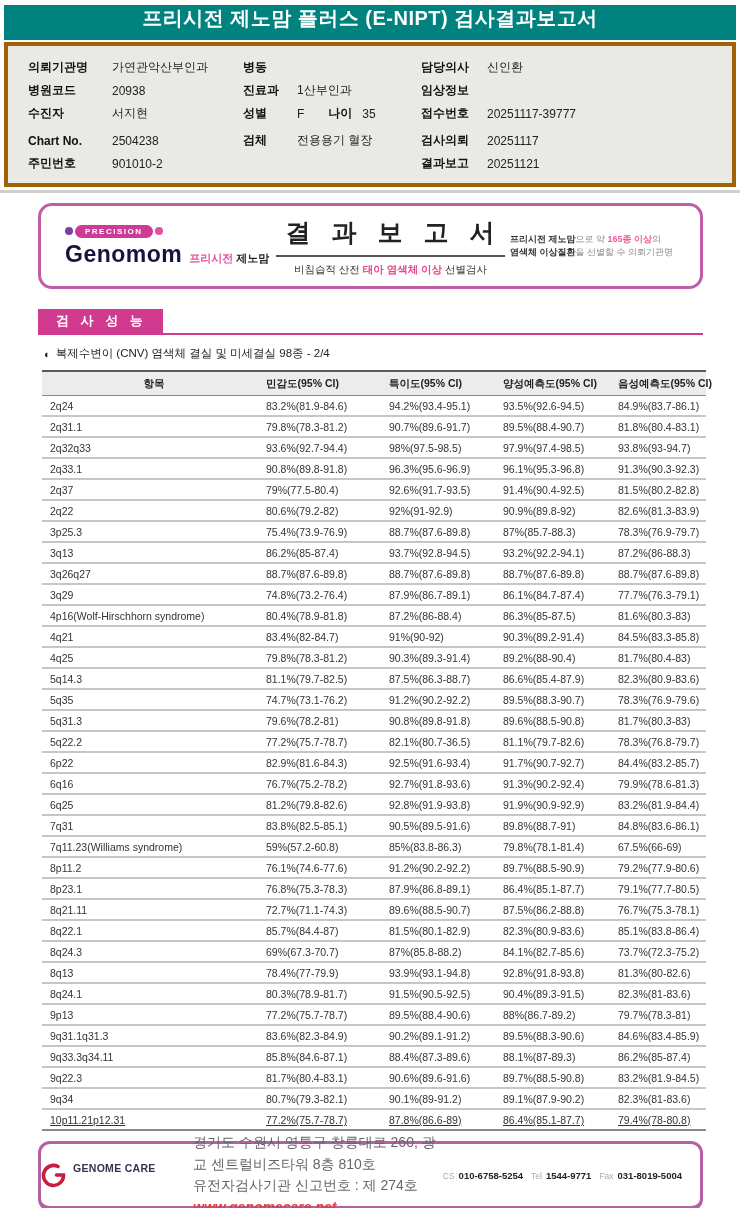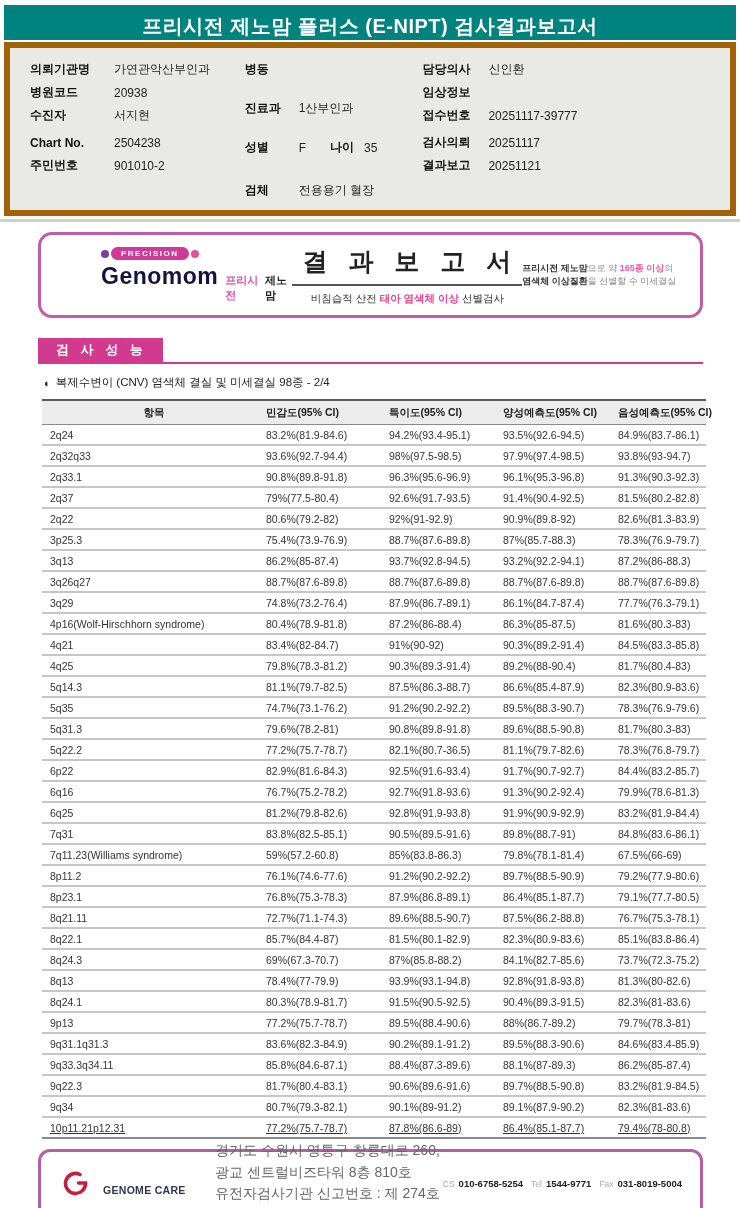--- a/index.html
+++ b/index.html
@@ -1,40 +1,40 @@
 <!DOCTYPE html>
 <html><head>
 <meta charset="utf-8">
 <style>
   html,body{margin:0;padding:0;background:#ffffff;}
   body{width:740px;font-family:"Liberation Sans","DejaVu Sans",sans-serif;color:#222;}
   .page{width:740px;min-height:1208px;box-sizing:border-box;padding-top:5px;background:#fff;}
 
   
-  .title-bar{margin:0 4px;height:35px;background:#00827E;display:flex;align-items:flex-end;justify-content:center;}
+  .title-bar{margin:0 4px;height:35px;background:#00827E;display:flex;align-items:flex-start;justify-content:center;}
   .title-bar h1{margin:0;font-size:20px;font-weight:bold;color:#fff;letter-spacing:0.5px;}
 
   
-  .info-box{margin:2px 4px 0 4px;background:#e9e9e6;border:6px solid #a16207;box-sizing:border-box;
+  .info-box{margin:2px 4px 0 4px;background:#e9e9e6;border:4px solid #a16207;box-sizing:border-box;
             padding:10px 18px 8px 20px;display:flex;}
   .info-col{display:flex;flex-direction:column;}
-  .info-col-1{width:215px;} .info-col-2{width:178px;gap:16px;} .info-col-3{width:290px;}
+  .info-col-1{width:215px;} .info-col-2{width:178px;} .info-col-3{width:290px;}
   .info-row{display:flex;height:23px;align-items:center;font-size:12px;}
   .info-col .info-row:nth-child(4){margin-top:4px;}
   .info-row .pair{display:inline-flex;align-items:center;}
   .info-row .pair.second{margin-left:24px;}
   .info-row .lbl{font-weight:bold;color:#111;}
   .info-col-1 .pair .lbl{width:84px;} .info-col-2 .pair .lbl{width:54px;} .info-col-3 .pair .lbl{width:66px;}
   .info-row .pair.second .lbl{width:auto;margin-right:10px;}
   .info-row .val{color:#222;}
   .info-divider{margin-top:3px;height:3px;background:#cfcfcd;}
 
   
   .banner{margin:10px 37px 0 38px;height:86px;border:3px solid #c05da6;border-radius:14px;
-          display:flex;align-items:center;box-sizing:border-box;background:#fff;padding-left:36px;}
+          display:flex;align-items:center;box-sizing:border-box;background:#fff;}
   .banner-left{width:230px;padding-left:24px;box-sizing:border-box;}
   .badge-row{display:flex;align-items:center;gap:2px;margin-bottom:3px;}
   .badge-dot{width:8px;height:8px;border-radius:50%;}
   .badge-dot.left{background:#7b3fa0;} .badge-dot.right{background:#e0519e;}
   .badge-pill{background:#cf3a96;color:#fff;font-size:8px;font-weight:bold;letter-spacing:1.5px;
               padding:2px 10px;border-radius:8px;}
   .brand-row{display:flex;align-items:baseline;gap:7px;}
   .brand{font-size:23px;font-weight:800;color:#14143c;letter-spacing:0.5px;}
   .brand-sub-pink{font-size:11px;font-weight:bold;color:#e0519e;}
   .brand-sub-dark{font-size:11px;font-weight:bold;color:#222;margin-left:-4px;}
@@ -63,21 +63,21 @@
                 white-space:nowrap;overflow:visible;padding:0;}
   table.perf th:first-child{text-align:center;}
   table.perf td{height:19px;border-bottom:2px solid #c6c6c6;font-size:10.5px;color:#333;
                 white-space:nowrap;overflow:visible;padding:0;}
   table.perf td:first-child{padding-left:8px;}
   table.perf tr:last-child td{border-bottom:2px solid #8a8a8a;text-decoration:underline;}
 
   
   .footer{margin:10px 37px 0 38px;height:70px;border:3px solid #b55fa5;border-bottom-width:5px;
           border-radius:12px;display:flex;align-items:center;box-sizing:border-box;background:#fff;}
-  .footer-logo{display:flex;align-items:flex-end;gap:14px;padding-left:22px;width:142px;box-sizing:content-box;}
+  .footer-logo{display:flex;align-items:flex-start;gap:6px;width:142px;box-sizing:content-box;}
   .footer-logo .mark{display:flex;align-items:center;}
   .footer-logo .name{font-size:10.5px;font-weight:bold;color:#33334d;letter-spacing:0.3px;white-space:nowrap;}
   .footer-addr{flex:1;padding-left:10px;font-size:14px;color:#666;line-height:1.55;}
   .footer-addr .web{color:#e03c3c;font-weight:bold;font-style:italic;}
   .footer-contacts{display:flex;gap:8px;padding-right:18px;align-items:center;}
   .contact{display:inline-flex;align-items:baseline;gap:4px;white-space:nowrap;}
   .clbl{font-size:8.5px;color:#aaa;}
   .cval{font-size:9.5px;font-weight:bold;color:#222;}
 </style>
 </head>
@@ -201,21 +201,21 @@
       </div>
     </div>
     <div class="banner-center">
       <div class="banner-title">결 과 보 고 서</div>
       <div class="banner-subtitle">
         <span>비침습적 산전 </span><span class="hl">태아 염색체 이상</span><span> 선별검사</span>
       </div>
     </div>
     <div class="banner-right">
       <div><span class="b">프리시전 제노맘</span><span>으로 약 </span><span class="pk">165종 이상</span><span>의</span></div>
-      <div><span class="b">염색체 이상질환</span><span>을 선별할 수 미세결실</span></div>
+      <div><span class="b">염색체 이상질환</span><span>을 선별할 수 의뢰기관명</span></div>
     </div>
   </div>
 
   <div class="section-head">
     <span class="section-title">검 사 성 능</span>
   </div>
   <div class="note">
     <span class="ic">◐</span>
     <span>복제수변이 (CNV) 염색체 결실 및 미세결실 98종 - 2/4</span>
   </div>
@@ -237,20 +237,27 @@
           <th>음성예측도(95% CI)</th>
         </tr>
     </thead>
     <tbody>
         <tr>
           <td>2q24</td>
           <td>83.2%(81.9-84.6)</td>
           <td>94.2%(93.4-95.1)</td>
           <td>93.5%(92.6-94.5)</td>
           <td>84.9%(83.7-86.1)</td>
+        </tr>
+        <tr>
+          <td>2q31.1</td>
+          <td>79.8%(78.3-81.2)</td>
+          <td>90.7%(89.6-91.7)</td>
+          <td>89.5%(88.4-90.7)</td>
+          <td>81.8%(80.4-83.1)</td>
         </tr>
         <tr>
           <td>2q32q33</td>
           <td>93.6%(92.7-94.4)</td>
           <td>98%(97.5-98.5)</td>
           <td>97.9%(97.4-98.5)</td>
           <td>93.8%(93-94.7)</td>
         </tr>
         <tr>
           <td>2q33.1</td>

